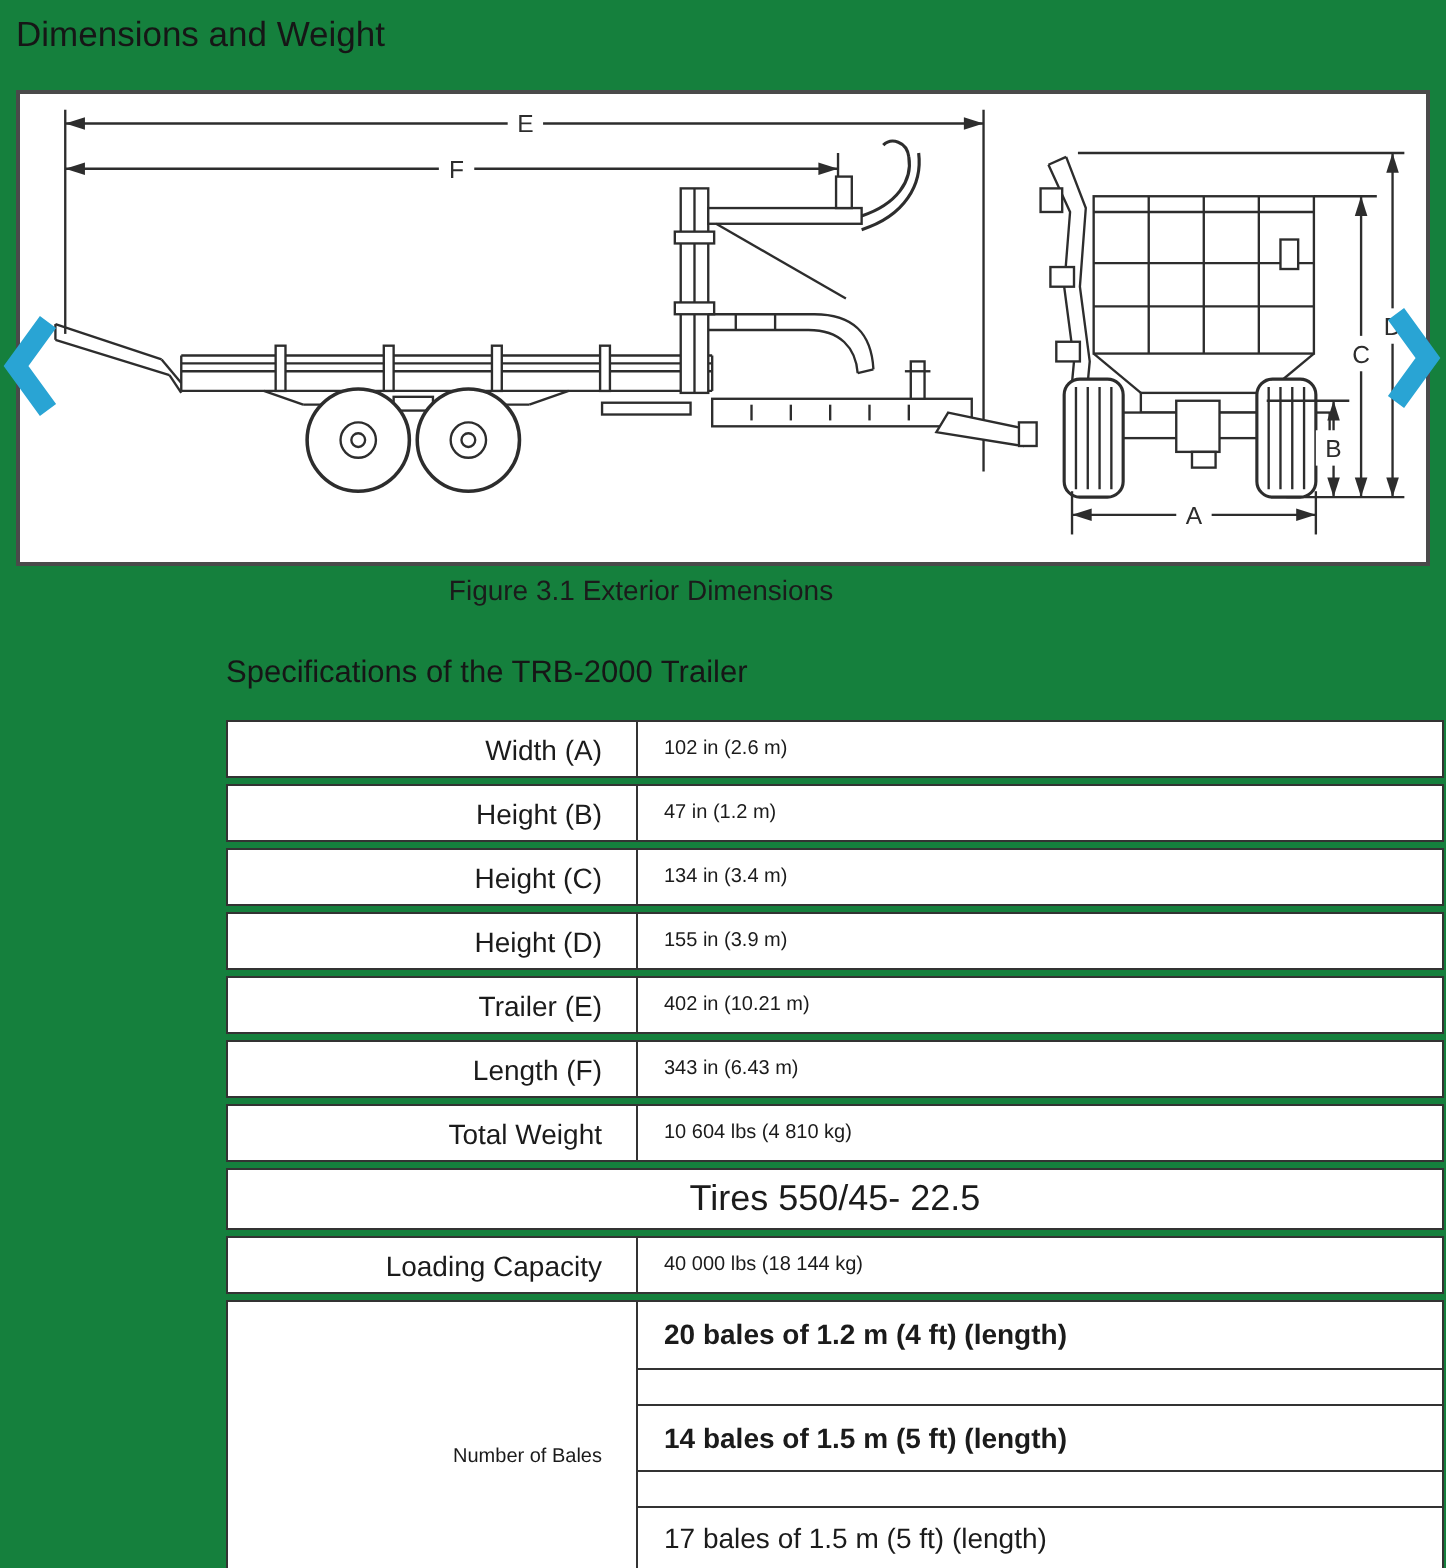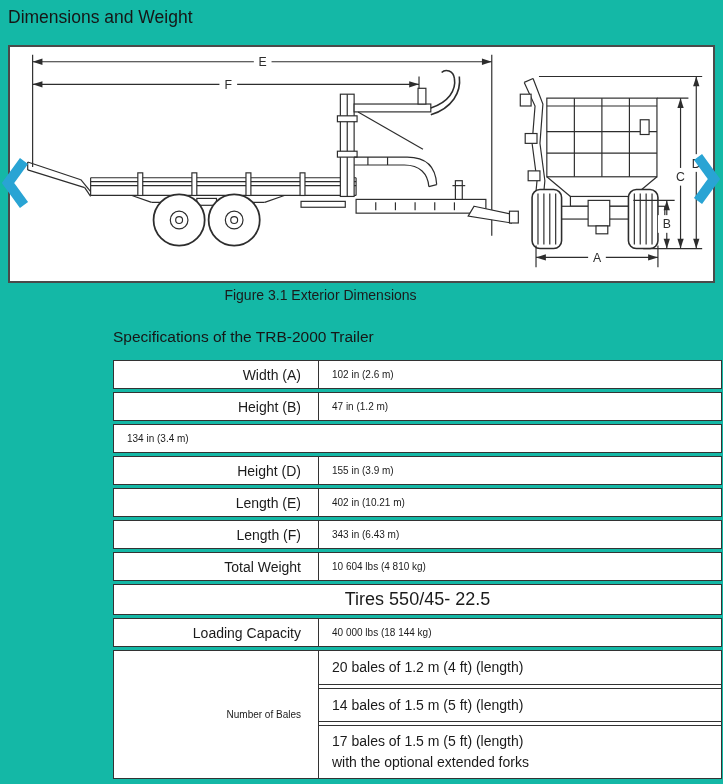--- a/index.html
+++ b/index.html
@@ -1,17 +1,17 @@
 <!DOCTYPE html>
 <html><head>
 <meta charset="utf-8">
 <style>
   html,body{margin:0;padding:0;background:#ffffff;width:723px;height:784px;overflow:hidden;
     font-family:"Liberation Sans", sans-serif;color:#1b1b1b;}
-  .page{position:relative;width:723px;height:784px;background:#14b8a6;}
+  .page{position:relative;width:723px;height:784px;background:#15803d;}
   .page-title{position:absolute;left:8px;top:7px;font-size:17.5px;font-weight:400;color:#161616;}
   .figure-panel{position:absolute;left:8px;top:45px;width:707px;height:238px;
     border:2px solid #4a4a4a;box-sizing:border-box;background:#fff;}
   .figure-panel svg{display:block;width:100%;height:100%;}
   .nav-arrow{position:absolute;width:30px;height:56px;z-index:5;cursor:pointer;}
   .nav-prev{left:0px;top:155px;}
   .nav-next{left:692px;top:151px;}
   .figure-caption{position:absolute;left:0;top:287px;width:641px;text-align:center;
     font-size:14px;color:#1b1b1b;}
   .table-title{position:absolute;left:113px;top:328px;width:504px;
@@ -26,21 +26,21 @@
   .cell-span{flex:1;display:flex;align-items:center;justify-content:center;
     padding:4px 8px;font-size:18px;}
   .bales-group{display:flex;align-items:stretch;border:1.5px solid #333;
     box-sizing:border-box;background:#fff;}
   .bales-label{width:205px;box-sizing:border-box;border-right:1.5px solid #333;
     display:flex;align-items:center;justify-content:flex-end;
     padding:4px 17px 4px 6px;font-size:10px;}
   .bales-options{flex:1;display:flex;flex-direction:column;}
   .bale-opt{display:flex;align-items:center;padding:5px 8px 5px 13px;font-size:14px;
     min-height:34px;box-sizing:border-box;line-height:1.5;}
-  .bale-opt:not(:last-child){border-bottom:1.5px solid #333;margin-bottom:3px;}
+  .bale-opt:not(:last-child){border-bottom:1.5px solid #333;margin-bottom:17px;font-weight:bold;}
   .bale-opt + .bale-opt{border-top:1.5px solid #333;}
   .bale-opt.two-line{white-space:pre-line;min-height:48px;}
   .diag-text{font-size:12.5px;fill:#2d2d2d;}
 </style>
 </head>
 <body>
 
 <div class="page">
 
   <div class="page-title">Dimensions and Weight</div>
@@ -202,28 +202,29 @@
   <div class="spec-table">
     <div class="spec-row">
       <div class="cell-label">Width (A)</div>
       <div class="cell-value">102 in (2.6 m)</div>
     </div>
     <div class="spec-row">
       <div class="cell-label">Height (B)</div>
       <div class="cell-value">47 in (1.2 m)</div>
     </div>
     <div class="spec-row">
+      <div class="cell-label">Height (C)</div>
       <div class="cell-value">134 in (3.4 m)</div>
     </div>
     <div class="spec-row">
       <div class="cell-label">Height (D)</div>
       <div class="cell-value">155 in (3.9 m)</div>
     </div>
     <div class="spec-row">
-      <div class="cell-label">Length (E)</div>
+      <div class="cell-label">Trailer (E)</div>
       <div class="cell-value">402 in (10.21 m)</div>
     </div>
     <div class="spec-row">
       <div class="cell-label">Length (F)</div>
       <div class="cell-value">343 in (6.43 m)</div>
     </div>
     <div class="spec-row">
       <div class="cell-label">Total Weight</div>
       <div class="cell-value">10 604 lbs (4 810 kg)</div>
     </div>

